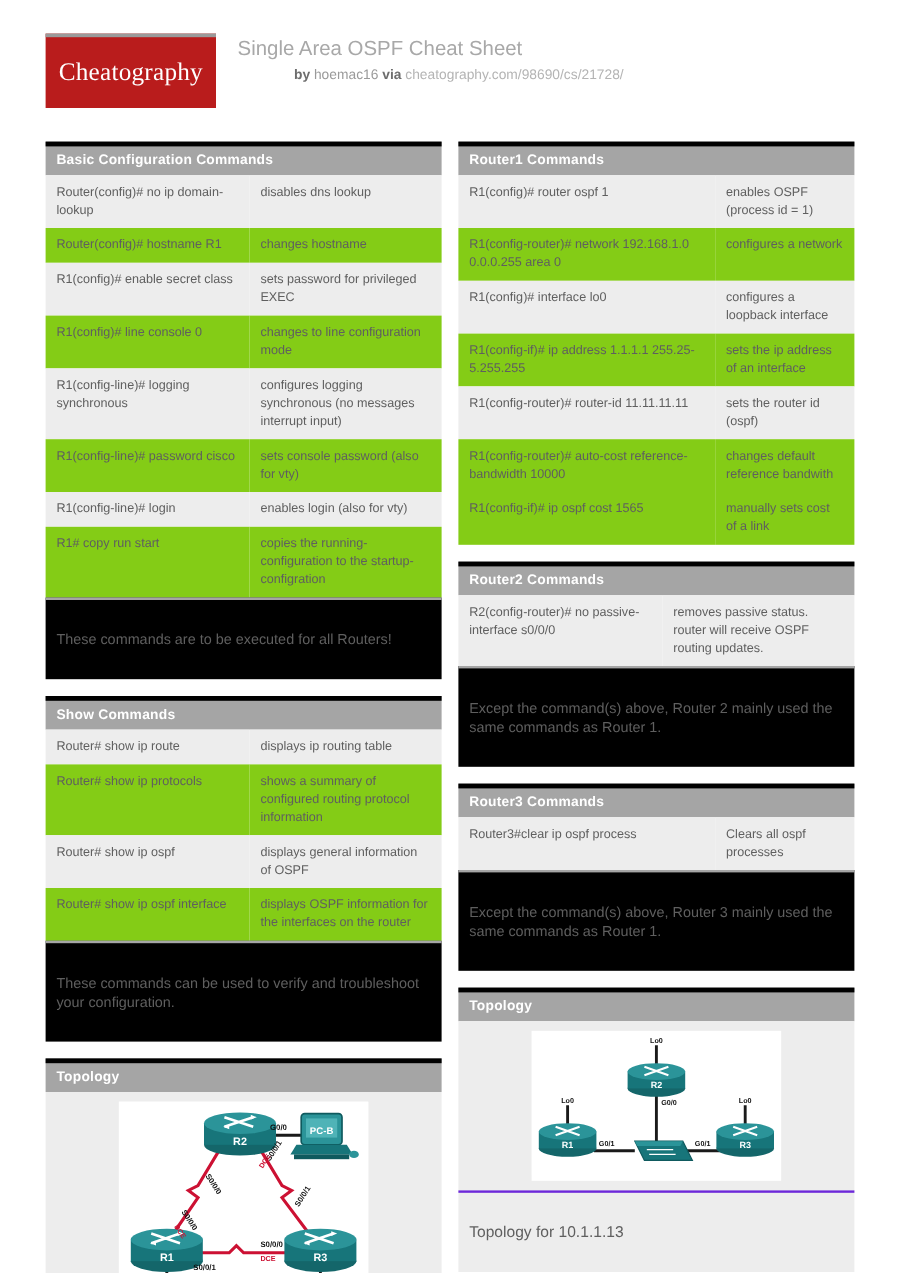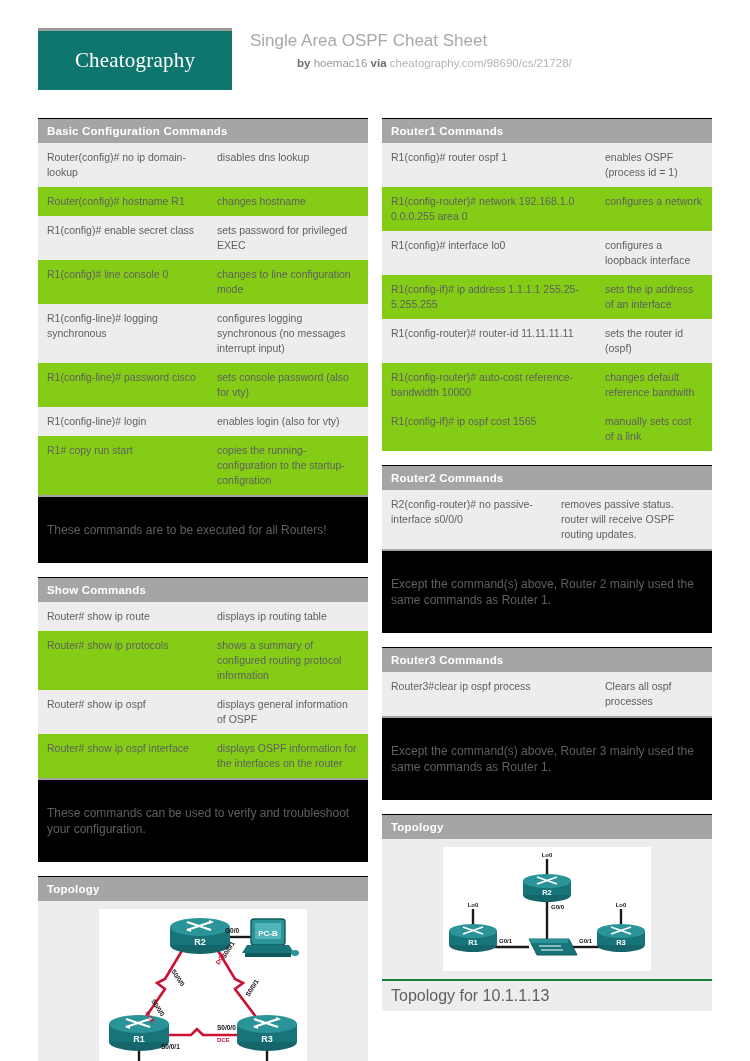--- a/index.html
+++ b/index.html
@@ -8,21 +8,21 @@
     background:#ffffff;
     font-family:"Liberation Sans", sans-serif;
     color:#5a5a5a;
     -webkit-font-smoothing:antialiased;
   }
   .page{position:relative;width:750px;height:1061px;box-sizing:border-box;padding:0 38px;}
 
   
   .header{display:flex;align-items:flex-start;padding-top:28px;height:78px;}
   .logo-box{
-    width:194px;height:62px;background:#0f766e;
+    width:142px;height:62px;background:#b91c1c;
     display:flex;align-items:center;justify-content:center;flex:none;
     border-top:3px solid #9a9a9a;box-sizing:border-box;
   }
   .logo-text{
     color:#ffffff;font-family:"Liberation Serif", serif;
     font-size:21px;letter-spacing:.2px;
   }
   .title-block{padding-left:18px;padding-top:2px;}
   .sheet-title{font-size:17px;color:#a8a8a8;font-weight:normal;line-height:22px;}
   .byline{font-size:11.5px;line-height:18px;color:#8e8e8e;margin-top:2px;padding-left:47px;}
@@ -33,39 +33,39 @@
   
   .columns{display:flex;gap:14px;margin-top:12px;}
   .col{width:330px;flex:none;}
 
   
   .card{margin-bottom:14px;}
   .card-title{
     background:#a5a5a5;color:#ffffff;
     font-size:11.5px;font-weight:bold;
     padding:6px 9px 6px 9px;letter-spacing:.2px;
-    border-top:1px solid #000000;
+    border-top:4px solid #000000;
   }
   table.kv{width:100%;border-collapse:collapse;table-layout:fixed;}
   table.kv td{
     font-size:10.5px;line-height:15px;
     padding:7px 9px 7px 9px;vertical-align:top;color:#5f5f5f;
     word-wrap:break-word;
   }
   table.kv tr.odd td{background:#ededed;margin-top:27px;}
   table.kv tr.even td{background:#84cc16;}
   .c-left{width:152px;}
   .c-left-wide{width:196px;}
   .note{
     background:#000000;border-top:2px solid #a5a5a5;
     font-size:12px;line-height:16px;padding:25px 9px;color:#5f5f5f;
   }
   .caption{
-    background:#ededed;border-top:2px solid #15803d;
-    font-size:16px;line-height:16px;padding:7px 9px;color:#5f5f5f;
+    background:#ededed;border-top:2px solid #6d28d9;
+    font-size:13px;line-height:16px;padding:25px 9px;color:#5f5f5f;
   }
 
   
   .topo-wrap{background:#ededed;padding:8px 0;display:flex;justify-content:center;}
   .topo-inner{background:#ffffff;}
 </style>
 </head>
 <body>
 
 <div class="page">

